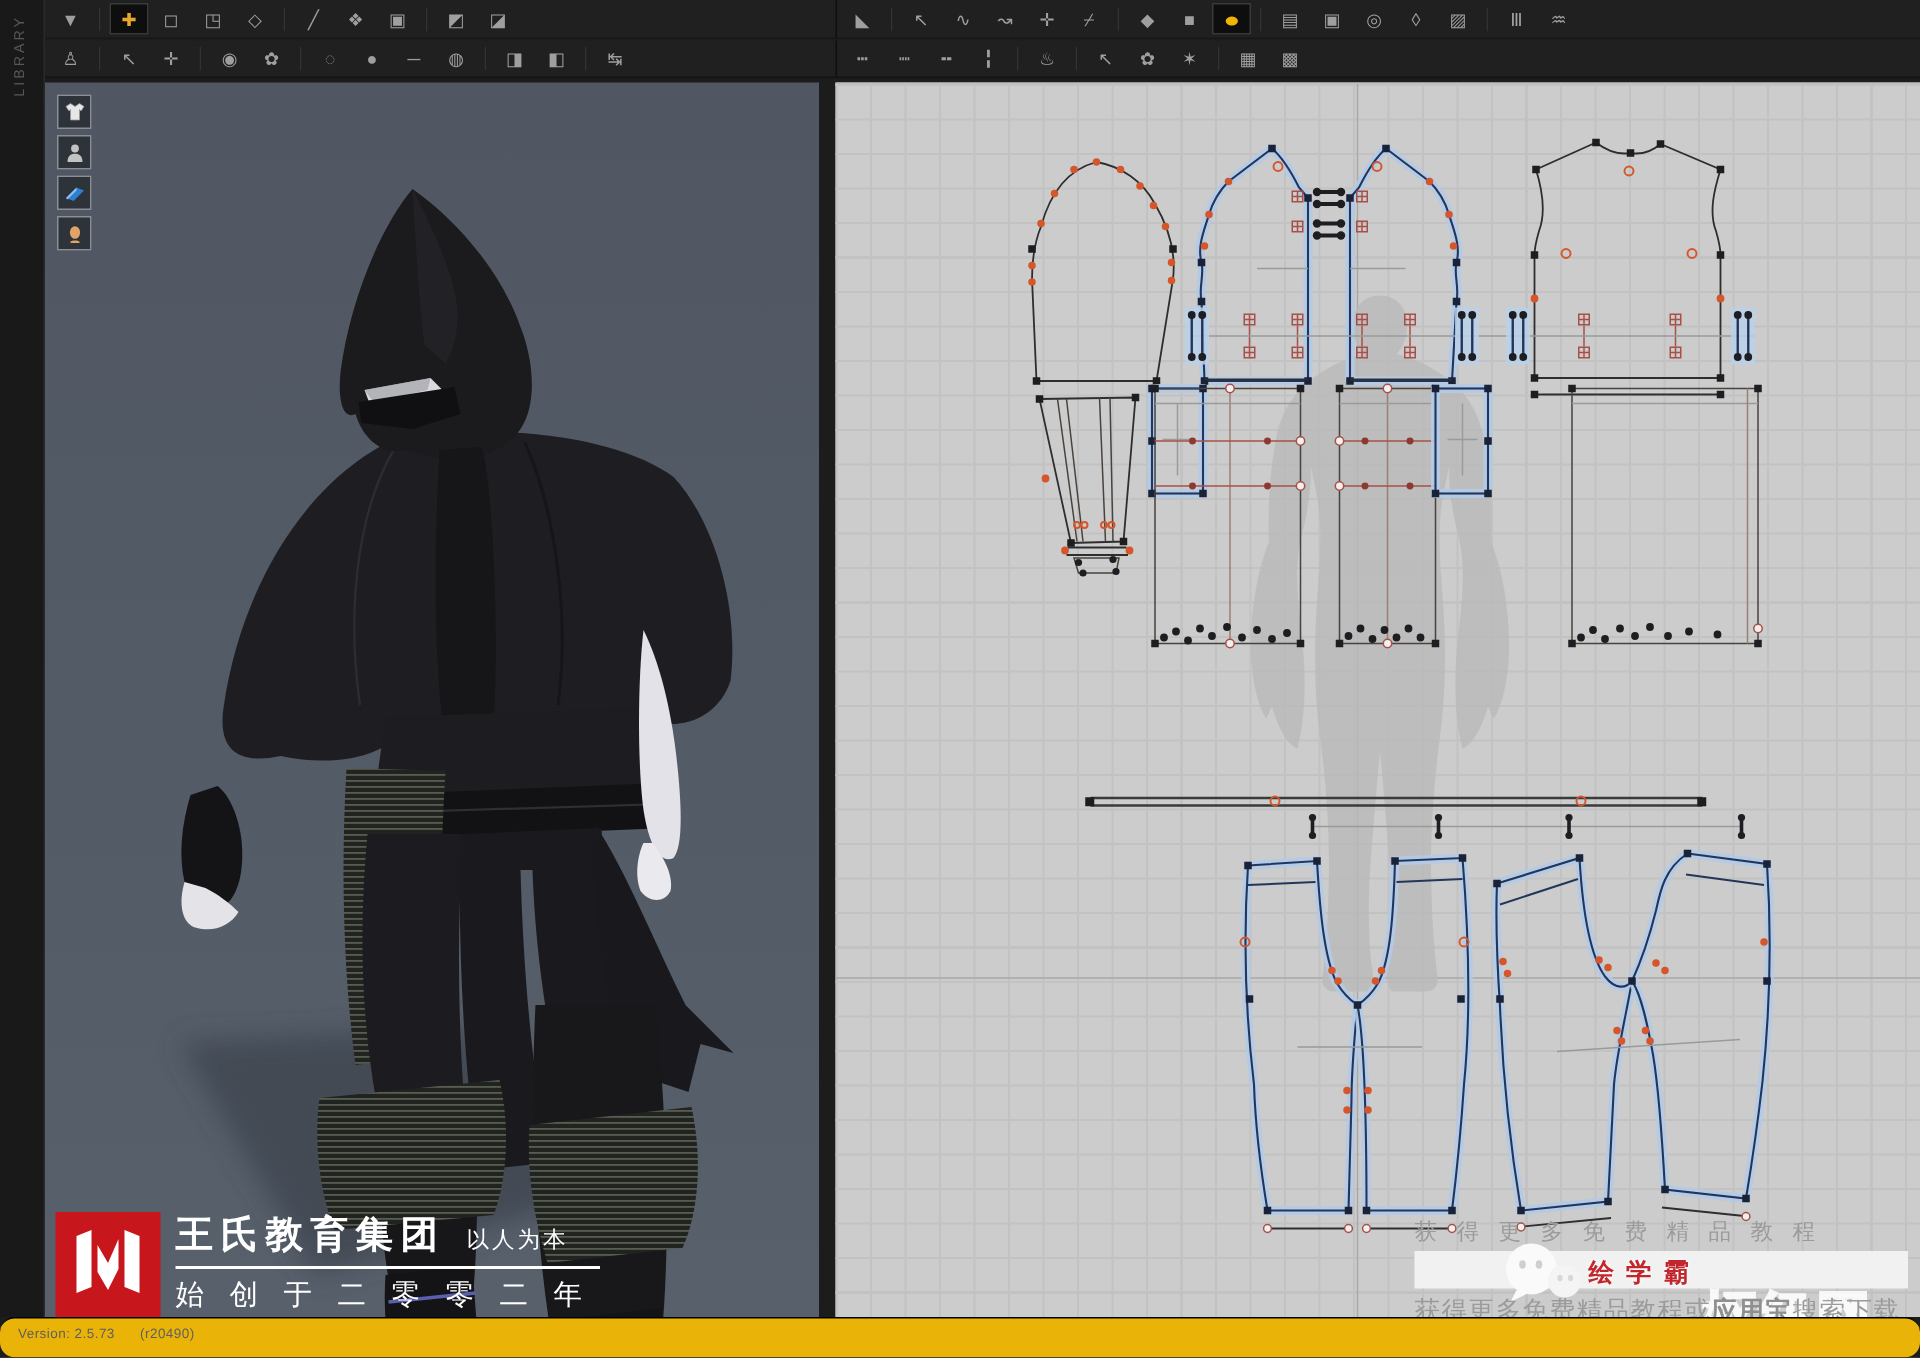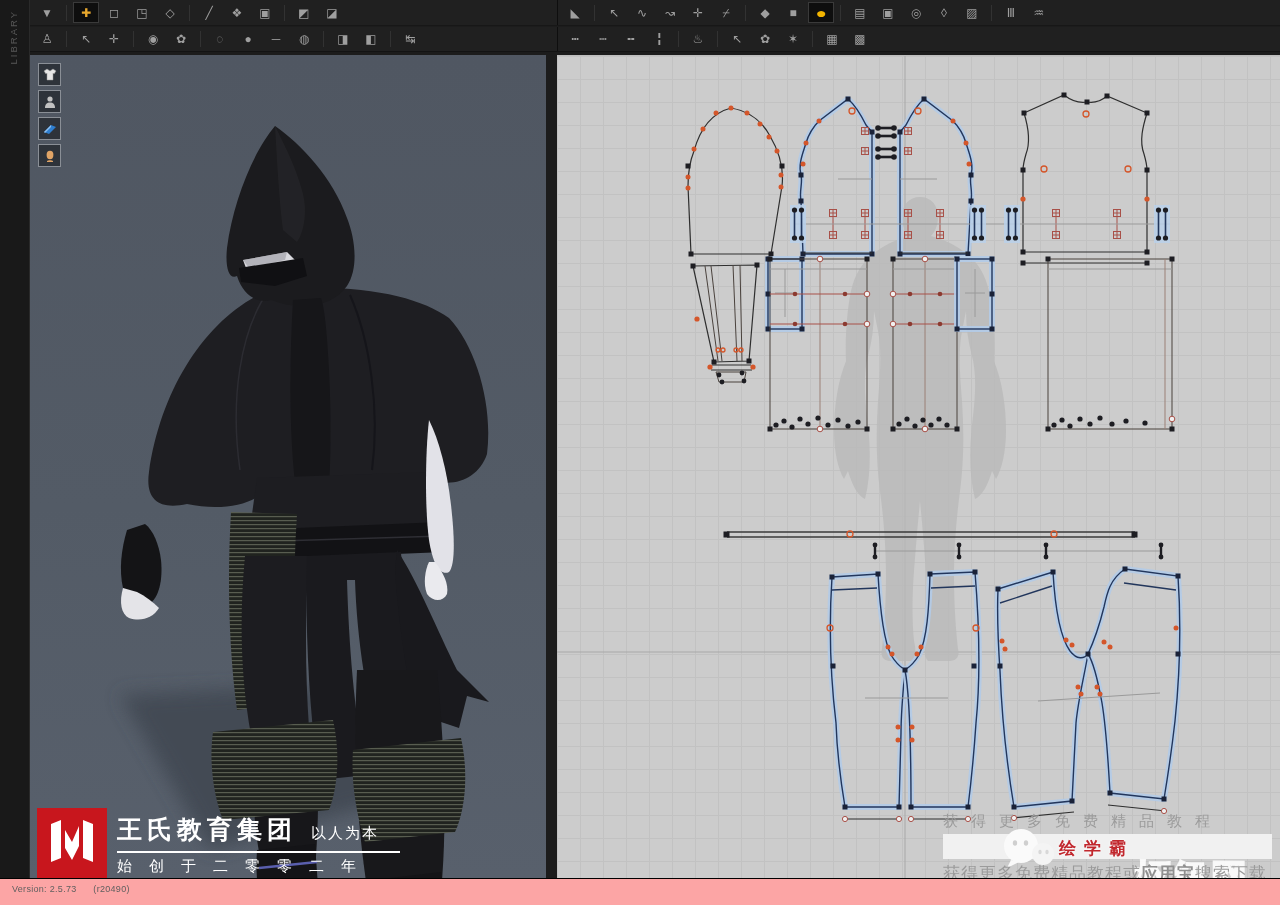--- a/index.html
+++ b/index.html
@@ -34,21 +34,21 @@
   #char-svg{position:absolute;left:0;top:0;}
 
   
   #wm-left{position:absolute;left:7px;bottom:0;display:flex;align-items:flex-end;z-index:9;}
   #wm-logo{width:70px;height:70px;background:#c8161d;display:flex;align-items:center;justify-content:center;}
   #wm-left-text{margin-left:10px;padding-bottom:2px;color:#fff;}
   .wm-line1{display:flex;align-items:baseline;white-space:nowrap;}
   .wm-company{font-size:25px;font-weight:bold;letter-spacing:5px;text-align:center;}
   .wm-slogan{font-size:15px;letter-spacing:2px;margin-left:14px;font-family:Liberation Mono, monospace;}
   .wm-rule{height:2px;background:#fff;width:283px;margin:5px 0 4px 0;}
-  .wm-founded{font-size:15px;letter-spacing:17px;white-space:nowrap;}
+  .wm-founded{font-size:19px;letter-spacing:17px;white-space:nowrap;}
 
   
   #viewport2d{position:absolute;left:557px;top:55px;width:723px;height:823px;background-color:#cccccc;
     border-top:1px solid #bdbdbd;overflow:hidden;
     background-image:
       linear-gradient(#c2c2c2 1px,transparent 1px),
       linear-gradient(90deg,#c2c2c2 1px,transparent 1px),
       linear-gradient(#bcbcbc 1px,transparent 1px),
       linear-gradient(90deg,#bcbcbc 1px,transparent 1px);
     background-size:23px 23px,23px 23px,115px 115px,115px 115px;}
@@ -73,21 +73,21 @@
   #wm-r-line1{position:absolute;left:386px;top:756px;font-size:15px;letter-spacing:13px;color:#9b9b9b;white-space:nowrap;}
   #wm-r-bar{position:absolute;left:386px;top:778px;right:8px;height:25px;background:#f1f1f1;}
   #wm-r-brand{position:absolute;left:478px;top:781px;font-size:17px;font-weight:bold;letter-spacing:8px;color:#c1272d;
     text-shadow:0 0 3px #ffffff;white-space:nowrap;margin-left:24px;}
   #wm-r-site{position:absolute;left:578px;top:772px;font-size:36px;font-weight:bold;letter-spacing:2px;
     color:rgba(230,230,230,0.35);-webkit-text-stroke:2px rgba(255,255,255,0.85);white-space:nowrap;margin-top:26px;}
   #wm-r-line3{position:absolute;left:386px;top:806px;font-size:17px;letter-spacing:1px;color:#9b9b9b;white-space:nowrap;}
   #wm-r-line3 .bold{font-weight:bold;color:#8f8f8f;}
 
   
-  #statusbar{position:absolute;left:0;bottom:0;width:100%;height:27px;background:#fca5a5;border-top:1px solid #000;}
+  #statusbar{position:absolute;left:0;bottom:0;width:100%;height:27px;background:#eab308;border-top:1px solid #000;border-radius:10px;}
   #statusbar .ver{position:absolute;left:12px;top:5px;font-size:9px;color:#5f5f5f;letter-spacing:.3px;}
   #statusbar .ver span{margin-right:14px;}
 </style>
 </head>
 <body>
 
 <div id="app">
 
   <div id="library-strip">
     <div class="vlabel">LIBRARY</div>

